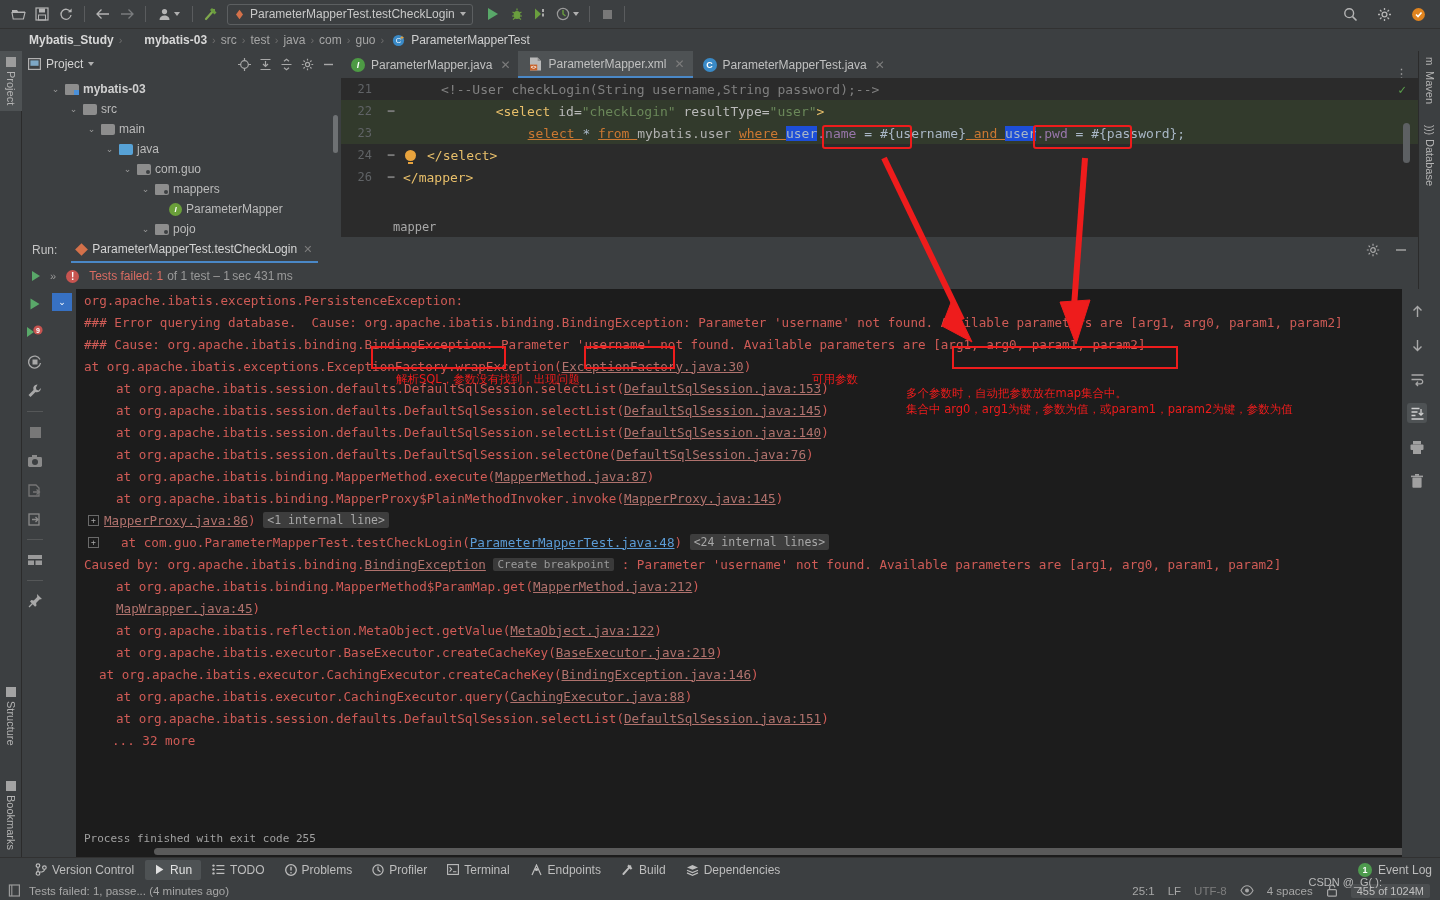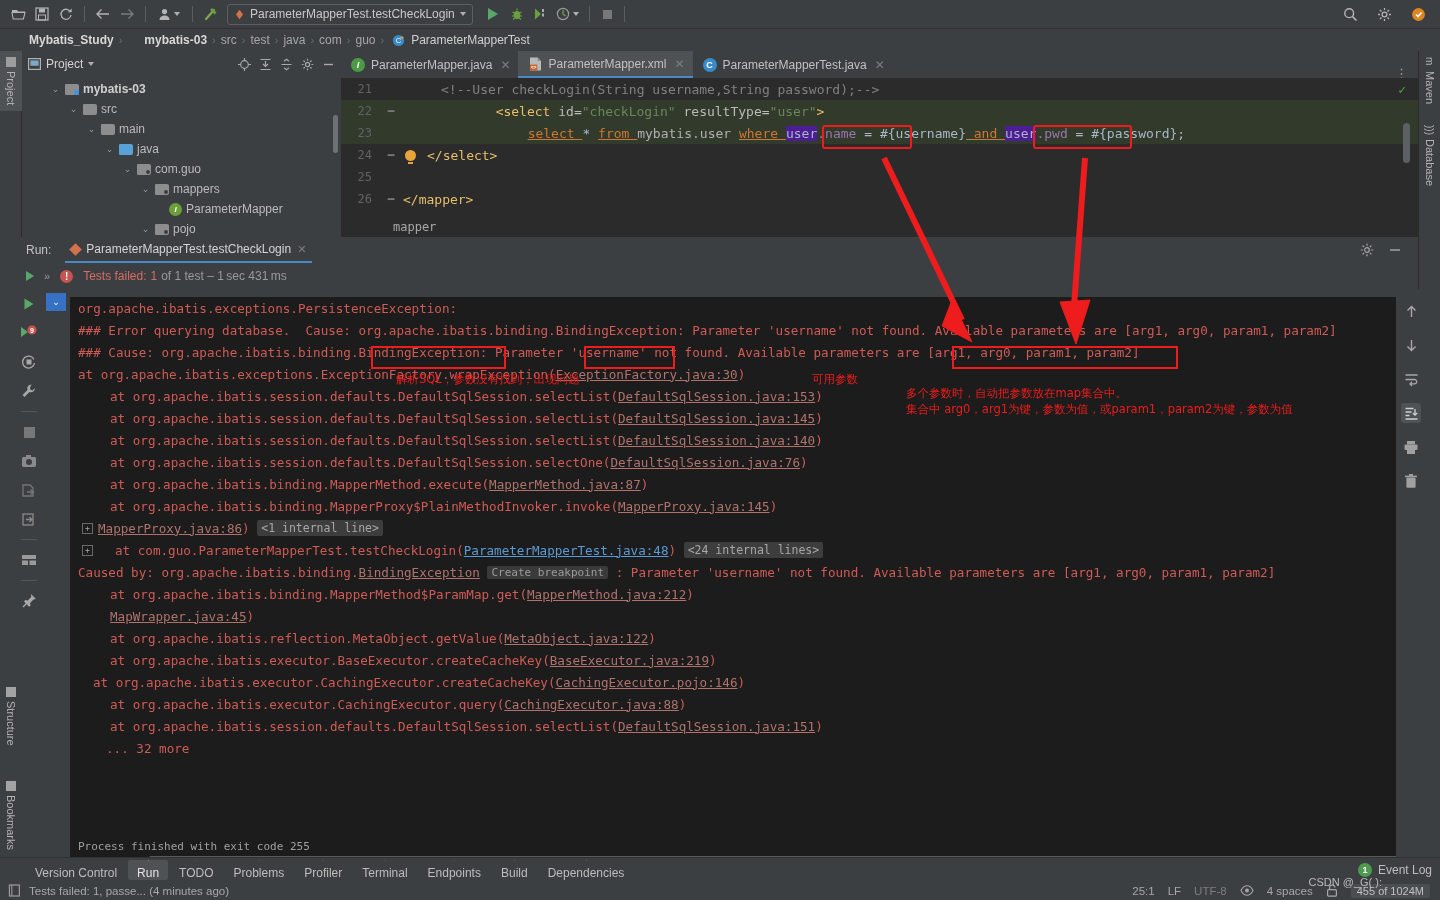--- a/index.html
+++ b/index.html
@@ -100,33 +100,33 @@
   #code { position:absolute; left:0; top:27px; width:1077px; height:159px; background:#2b2b2b;
           font-family:"DejaVu Sans Mono","Liberation Mono",monospace; font-size:13px; }
   .cline { height:22px; display:flex; align-items:center; white-space:pre; }
   .gut { width:40px; text-align:right; padding-right:9px; color:#606366; font-size:12px; flex:none;}
   .fm  { width:20px; text-align:center; color:#787878; font-size:11px; flex:none;}
   .codetext { padding-left:2px; }
   .hl { background:#323a2c; }
   .tag { color:#e8bf6a; } .attr{color:#bababa;} .str{color:#6a8759;}
   .cmt { color:#808080; } .plain{color:#a9b7c6;}
   .sqlk{color:#cc7832;text-decoration:underline;} .ident{color:#a9b7c6;} .field{color:#9876aa;}
-  .tbl{color:#b0b0b0;} .hl-tok{background:#4c1d95;}
+  .tbl{color:#b0b0b0;} .hl-tok{background:#1d4ed8;}
   #code-status { position:absolute; left:0; bottom:0; height:20px; display:flex; align-items:center;
      padding-left:52px; font-size:12px; color:#a9a9a9; font-family:"DejaVu Sans Mono",monospace;}
   #ed-scroll { position:absolute; right:8px; top:45px; width:7px; height:40px; background:#5d6063; border-radius:4px;}
   #ed-check { position:absolute; right:12px; top:4px; color:#5a9e4b; font-size:13px; font-weight:bold;}
   .bulb { width:11px;height:11px;border-radius:50%;background:#e8a33d; flex:none; position:relative;}
   .bulb::after{content:"";position:absolute;left:3px;bottom:-3px;width:5px;height:2px;background:#e8a33d;}
 
   
   .rbox { position:absolute; border:2.5px solid #ee1c1c; border-radius:3px; pointer-events:none;}
 
   
-  #runpanel { position:absolute; left:16px; top:237px; width:1396px; height:506px; background:#3c3f41; }
+  #runpanel { position:absolute; left:22px; top:237px; width:1396px; height:506px; background:#3c3f41; }
   #run-head { height:26px; display:flex; align-items:center; padding-left:10px; gap:14px; position:relative;}
   #run-lbl { font-size:12px; color:#c4c4c4; }
   #run-tab { height:26px; display:flex; align-items:center; gap:6px; font-size:12px; color:#d4d4d4;
              border-bottom:2px solid #4a88c7; padding:0 6px; cursor:pointer;}
   .dia { width:9px;height:9px;background:#d4714a; transform:rotate(45deg); flex:none;}
   #run-head-right { margin-left:auto; display:flex; align-items:center; gap:14px; padding-right:10px;}
 
   #run-status { position:absolute; left:0; top:26px; width:1396px; height:26px;
                 display:flex; align-items:center; gap:10px; padding-left:10px;
                 font-size:12px; color:#9a9a9a; }
@@ -140,21 +140,21 @@
   .rt-ico { width:18px;height:18px; color:#a8a8a8; display:flex;align-items:center;justify-content:center;
             cursor:pointer; position:relative;}
   .rt-sep { width:16px;height:1px;background:#555758; }
 
   #run-second-col { position:absolute; left:27px; top:52px; width:26px; height:568px; background:#3c3f41;}
   #chev-btn { position:absolute; left:30px; top:56px; width:20px; height:18px; background:#3771c3;
               display:flex;align-items:center;justify-content:center; color:#fff; font-size:9px; cursor:pointer;}
   #dd-btn { position:absolute; left:30px; top:33px; color:#9a9a9a; font-size:11px;}
 
   #console { position:absolute; left:54px; top:52px; width:1326px; height:568px; background:#1c1c1c;
-             overflow:hidden; font-family:"DejaVu Sans Mono","Liberation Mono",monospace; font-size:12.6px;margin-top:8px;}
+             overflow:hidden; font-family:"DejaVu Sans Mono","Liberation Mono",monospace; font-size:12.6px;}
   .cr { height:22px; display:flex; align-items:center; white-space:pre; padding-left:8px; color:#cf5b56;}
   .cr .lnk { color:#b0726d; text-decoration:underline; }
   .cr .lnk-b { color:#5b9bd5; text-decoration:underline; }
   .cr .exp { width:11px; height:11px; border:1px solid #6a6a6a; color:#aaa; font-size:8px;
              display:inline-flex;align-items:center;justify-content:center; margin-right:5px; flex:none;}
   .grey-chip { background:#3a3a3a; color:#9b9b9b; padding:0 4px; border-radius:2px; }
   .chip2 { background:#3d3d3d; color:#a7a7a7; padding:1px 4px; border-radius:2px; font-size:11.5px;}
   .noind { padding-left:8px; }
   #console-scroll-h { position:absolute; left:78px; bottom:2px; width:1290px; height:7px;
                       background:#5a5a5a; border-radius:4px;}
@@ -168,21 +168,21 @@
 
   
   .anno { position:absolute; color:#ee1c1c; font-size:11.5px; font-family:"DejaVu Sans","Liberation Sans",sans-serif;
           white-space:nowrap; pointer-events:none; }
   .cbox { position:absolute; border:2.5px solid #ee1c1c; pointer-events:none; }
 
   
   #bottombar { position:absolute; left:0; top:857px; width:1440px; height:24px; background:#3c3f41;
                display:flex; align-items:center; padding-left:26px; gap:2px; border-top:1px solid #313131;}
   .bb-item { height:20px; display:flex; align-items:center; gap:5px; padding:0 9px;
-             font-size:12px; color:#bdbdbd; cursor:pointer; border-radius:2px;flex-direction:column;}
+             font-size:12px; color:#bdbdbd; cursor:pointer; border-radius:2px;}
   .bb-item.sel { background:#4e5254; color:#e0e0e0; }
   #bb-right { margin-left:auto; display:flex; align-items:center; gap:6px; padding-right:8px;}
   .evt-badge { width:14px;height:14px;border-radius:50%;background:#4e9a4e;color:#fff;font-size:9px;
                font-weight:bold;display:flex;align-items:center;justify-content:center;}
 
   #statusbar { position:absolute; left:0; top:881px; width:1440px; height:19px; background:#3c3f41;
                display:flex; align-items:center; padding-left:8px; gap:8px; font-size:11.5px; color:#a7a7a7;}
   #sb-right { margin-left:auto; display:flex; align-items:center; gap:13px; padding-right:10px;}
   #mem { background:#4b4e50; padding:1px 6px; border-radius:2px; color:#c0c0c0; font-size:11px;}
   #watermark { position:absolute; right:58px; top:876px; color:#cfcfcf; font-size:11px; opacity:.85;
@@ -481,24 +481,20 @@
         <span class="sqlk">select </span><span class="plain">* </span><span class="sqlk">from </span><span class="tbl">mybatis.user </span><span class="sqlk">where </span><span class="ident hl-tok">user</span><span class="field">.name</span><span class="plain"> = </span><span class="plain">#{username}</span><span class="sqlk"> and </span><span class="ident hl-tok">user</span><span class="field">.pwd</span><span class="plain"> = </span><span class="plain">#{password};</span>
       </span>
     </div>
     <div class="cline">
       <span class="gut">24</span>
       <span class="fm">━</span>
       <span style="width:18px;display:flex;justify-content:center"><span class="bulb"></span></span>
       <span class="codetext tag" style="padding-left:8px">&lt;/select&gt;</span>
     </div>
     <div class="cline">
-      <span class="gut">25</span>
-      <span class="fm"></span>
-    </div>
-    <div class="cline">
       <span class="gut">26</span>
       <span class="fm">━</span>
       <span class="codetext tag" style="padding-left:2px">&lt;/mapper&gt;</span>
     </div>
     <div id="code-status">
       <span>mapper</span>
     </div>
     <div id="ed-scroll"></div>
     <div id="ed-check">✓</div>
   </div>
@@ -627,21 +623,21 @@
     <div class="cr" style="padding-left:40px"><span>at org.apache.ibatis.session.defaults.DefaultSqlSession.selectOne(</span><span class="lnk">DefaultSqlSession.java:76</span><span>)</span></div>
     <div class="cr" style="padding-left:40px"><span>at org.apache.ibatis.binding.MapperMethod.execute(</span><span class="lnk">MapperMethod.java:87</span><span>)</span></div>
     <div class="cr" style="padding-left:40px"><span>at org.apache.ibatis.binding.MapperProxy$PlainMethodInvoker.invoke(</span><span class="lnk">MapperProxy.java:145</span><span>)</span></div>
     <div class="cr" style="padding-left:12px"><span class="exp">+</span><span class="lnk">MapperProxy.java:86</span><span>) </span><span class="chip2">&lt;1 internal line&gt;</span></div>
     <div class="cr" style="padding-left:12px"><span class="exp">+</span><span style="padding-left:17px">at com.guo.ParameterMapperTest.testCheckLogin(</span><span class="lnk-b">ParameterMapperTest.java:48</span><span>) </span><span class="chip2">&lt;24 internal lines&gt;</span></div>
     <div class="cr noind"><span>Caused by: org.apache.ibatis.binding.</span><span class="lnk">BindingException</span><span> </span><span class="grey-chip" style="font-size:11px">Create breakpoint</span><span> : Parameter 'username' not found. Available parameters are [arg1, arg0, param1, param2]</span></div>
     <div class="cr" style="padding-left:40px"><span>at org.apache.ibatis.binding.MapperMethod$ParamMap.get(</span><span class="lnk">MapperMethod.java:212</span><span>)</span></div>
     <div class="cr" style="padding-left:40px"><span class="lnk">MapWrapper.java:45</span><span>)</span></div>
     <div class="cr" style="padding-left:40px"><span>at org.apache.ibatis.reflection.MetaObject.getValue(</span><span class="lnk">MetaObject.java:122</span><span>)</span></div>
     <div class="cr" style="padding-left:40px"><span>at org.apache.ibatis.executor.BaseExecutor.createCacheKey(</span><span class="lnk">BaseExecutor.java:219</span><span>)</span></div>
-    <div class="cr" style="padding-left:23px"><span>at org.apache.ibatis.executor.CachingExecutor.createCacheKey(</span><span class="lnk">CachingExecutor.pojo:146</span><span>)</span></div>
+    <div class="cr" style="padding-left:23px"><span>at org.apache.ibatis.executor.CachingExecutor.createCacheKey(</span><span class="lnk">BindingException.java:146</span><span>)</span></div>
     <div class="cr" style="padding-left:40px"><span>at org.apache.ibatis.executor.CachingExecutor.query(</span><span class="lnk">CachingExecutor.java:88</span><span>)</span></div>
     <div class="cr" style="padding-left:40px"><span>at org.apache.ibatis.session.defaults.DefaultSqlSession.selectList(</span><span class="lnk">DefaultSqlSession.java:151</span><span>)</span></div>
     <div class="cr" style="padding-left:36px"><span>... 32 more</span></div>
 
     <div id="proc-fin" class="mono" style="font-size:11px">Process finished with exit code 255</div>
     <div id="console-scroll-h"></div>
   </div>
 
   <div id="run-right-tools">
     <div class="rrt">

